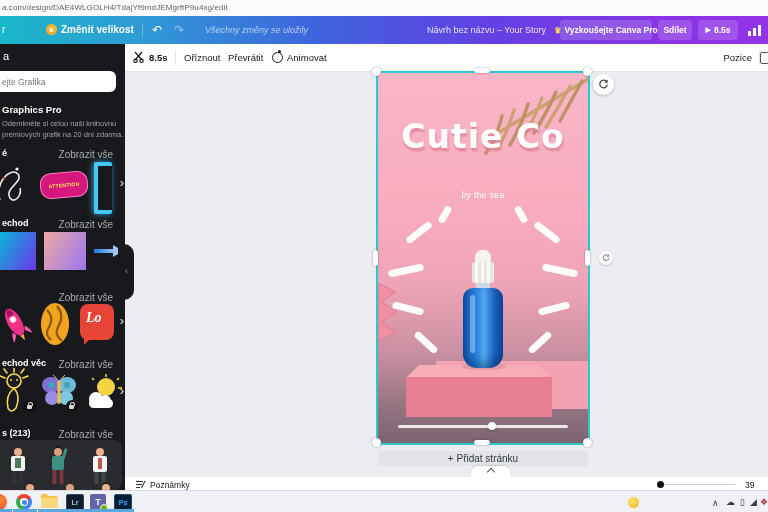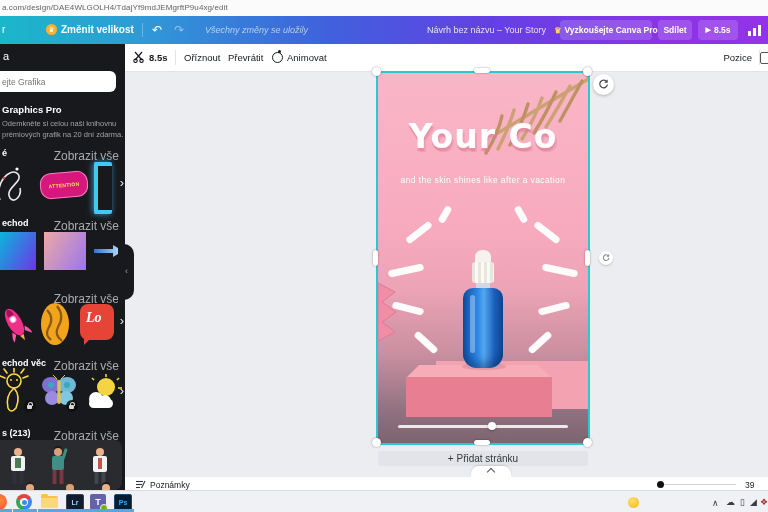--- a/index.html
+++ b/index.html
@@ -15,21 +15,21 @@
   .hbtn{position:absolute;top:4px;height:20px;border-radius:4px;background:rgba(255,255,255,.16);
     display:flex;align-items:center;justify-content:center;color:#fff;font-size:8.5px;font-weight:bold;white-space:nowrap;}
   .hdiv{position:absolute;top:7px;width:1px;height:14px;background:rgba(255,255,255,.3);}
   
   #toolbar{position:absolute;left:125px;top:44px;width:643px;height:27px;background:#fff;border-bottom:1px solid #e4e4e6;}
   .tlabel{position:absolute;top:8px;font-size:9.5px;color:#14191f;white-space:nowrap;}
   .tdiv{position:absolute;top:6px;width:1px;height:15px;background:#e4e4e6;}
   
   #sidebar{position:absolute;left:0;top:44px;width:125px;height:446px;background:#18191c;color:#fff;}
   .sec-label{position:absolute;left:2px;font-size:9px;font-weight:bold;color:#fff;white-space:nowrap;}
-  .sec-link{position:absolute;right:6px;font-size:12px;color:#a8abaf;white-space:nowrap;text-align:right;}
+  .sec-link{position:absolute;right:12px;font-size:10px;color:#a8abaf;white-space:nowrap;text-align:right;}
   .car{position:absolute;right:1px;color:#e7e9ec;font-size:13px;line-height:10px;}
   .lock{position:absolute;width:12px;height:12px;border-radius:50%;background:rgba(15,15,15,.9);}
   .lock:before{content:"";position:absolute;left:3.5px;top:2px;width:3px;height:3px;border:1px solid #d8d8d8;border-bottom:none;border-radius:3px 3px 0 0;}
   .lock:after{content:"";position:absolute;left:3px;top:5px;width:5px;height:4px;background:#d8d8d8;border-radius:1px;}
   
   .handle{position:absolute;background:#fff;border-radius:5px;box-shadow:0 0 2px rgba(0,0,0,.45);z-index:12;}
   .ray{position:absolute;height:7px;border-radius:4px;background:#fff;opacity:.96;z-index:3;}
   
   #bottombar{position:absolute;left:125px;top:476px;width:643px;height:14px;background:#fff;border-top:1px solid #ececec;}
   
@@ -103,22 +103,22 @@
         <path d="M134,17 Q122,39 110,58"></path>
         <path d="M120,23 Q110,45 98,64" stroke="#ba8f5c"></path>
         <path d="M106,29 Q98,51 86,70"></path>
         <path d="M92,35 Q86,55 74,76" stroke="#ba8f5c"></path>
         <path d="M78,41 Q72,61 62,80"></path>
         <path d="M66,47 Q62,65 50,84" stroke="#ba8f5c"></path>
         <path d="M150,4 Q158,18 160,32"></path>
       </g>
     </svg>
 
-    <div class="abs" style="left:0;top:44px;width:210px;text-align:center;font-family:'DejaVu Sans',sans-serif;font-weight:800;font-size:33px;color:#fff;letter-spacing:1px;text-shadow:0 3px 0 rgba(222,126,152,.55),2px 4px 0 rgba(222,126,152,.35);">Your Co</div>
-    <div class="abs" style="left:0;top:102px;width:210px;text-align:center;font-size:8.5px;color:#fff;letter-spacing:.4px;">and the skin shines like after a vacation</div>
+    <div class="abs" style="left:0;top:44px;width:210px;text-align:center;font-family:'DejaVu Sans',sans-serif;font-weight:800;font-size:33px;color:#fff;letter-spacing:1px;text-shadow:0 3px 0 rgba(222,126,152,.55),2px 4px 0 rgba(222,126,152,.35);">Cutie Co</div>
+    <div class="abs" style="left:0;top:117px;width:210px;text-align:center;font-size:8.5px;color:#fff;letter-spacing:.4px;">by the sea</div>
 
     <svg class="abs" style="left:0;top:208px;" width="26" height="64" viewBox="0 0 26 64">
       <polygon points="0,2 17,11 4,21 18,31 4,41 17,51 0,60 0,2" fill="#f08fa4"></polygon>
       <polygon points="0,2 17,11 4,21 18,31 4,41 17,51 0,60" fill="none" stroke="#de7a92" stroke-width="1"></polygon>
     </svg>
 
     <div class="ray" style="left:26px;top:156px;width:30px;transform:rotate(-38deg);"></div>
     <div class="ray" style="left:10px;top:194px;width:36px;transform:rotate(-12deg);"></div>
     <div class="ray" style="left:14px;top:232px;width:32px;transform:rotate(14deg);"></div>
     <div class="ray" style="left:34px;top:266px;width:28px;transform:rotate(42deg);"></div>

